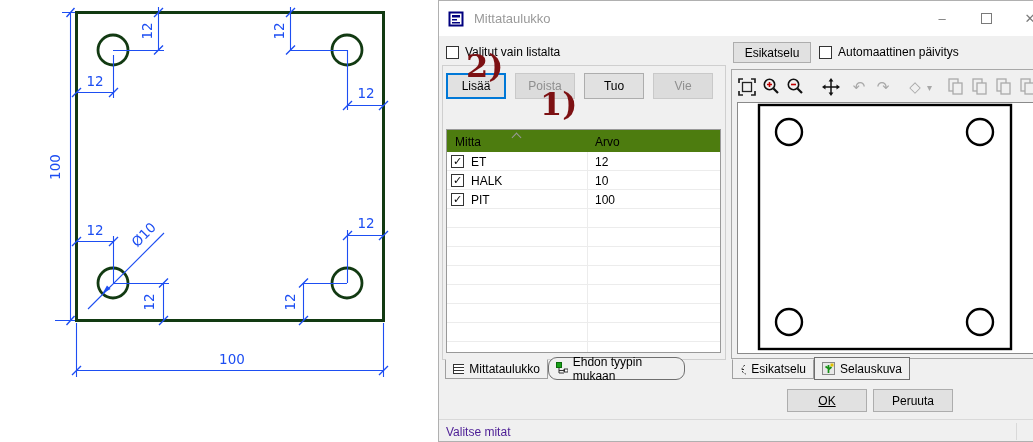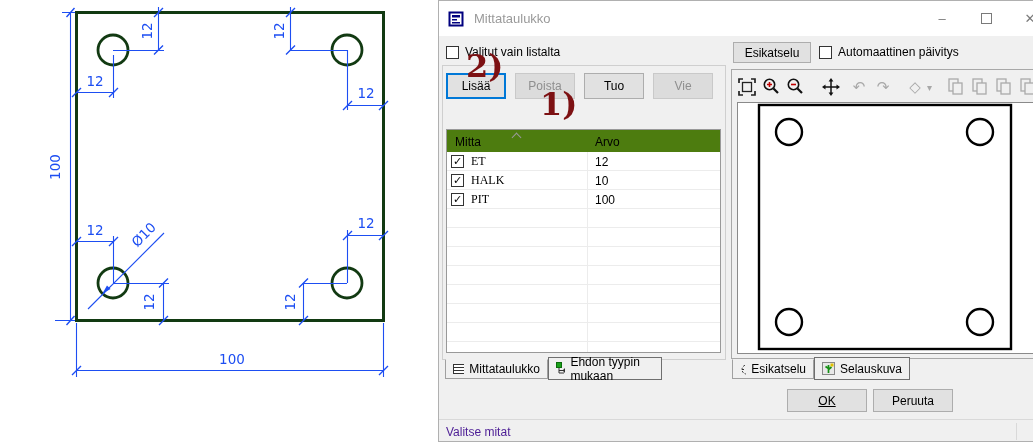--- a/index.html
+++ b/index.html
@@ -44,27 +44,27 @@
 
   .listview{position:absolute;left:7px;top:128px;width:275px;height:224px;background:#4d7c0f;border:1px solid #999;box-sizing:border-box;}
   .lv-head{position:relative;height:22px;border-bottom:1px solid #e2e2e2;}
   .lv-head .h1{position:absolute;left:8px;top:5px;}
   .lv-head .h2{position:absolute;left:148px;top:5px;}
   .lv-body{position:absolute;left:0;top:22px;right:0;bottom:0;
            background:repeating-linear-gradient(to bottom,#fff 0,#fff 18px,#ececec 18px,#ececec 19px);}
   .lv-vline{position:absolute;left:140px;top:0;bottom:0;width:1px;background:#ececec;}
   .lv-row{position:relative;height:19px;display:flex;align-items:center;}
   .lv-row .cb-box{margin-left:4px;}
-  .lv-row .nm{position:absolute;left:24px;font-family:Liberation Serif, serif;}
+  .lv-row .nm{position:absolute;left:24px;}
   .lv-row .vl{position:absolute;left:148px;}
 
   .tab{background:#f0f0f0;border:1px solid #a0a0a0;display:flex;align-items:center;gap:5px;padding:0 7px;
        box-sizing:border-box;font-size:12px;}
   .ltab1{position:absolute;left:6px;top:358px;width:103px;height:20px;border-top-color:#f0f0f0;}
-  .ltab2{position:absolute;left:109px;top:356px;width:114px;height:23px;border-color:#6f6f6f;z-index:2;}
+  .ltab2{position:absolute;left:109px;top:356px;width:137px;height:23px;border-color:#6f6f6f;z-index:2;border-radius:9px;}
   .rtab1{position:absolute;left:293px;top:358px;width:82px;height:20px;border-top-color:#f0f0f0;}
   .rtab2{position:absolute;left:375px;top:356px;width:96px;height:23px;border-color:#6f6f6f;z-index:2;}
 
   
   .preview-btn{position:absolute;left:294px;top:41px;width:78px;height:21px;}
   .auto-row{position:absolute;left:380px;top:44px;display:flex;align-items:center;gap:6px;}
   .pgroup{position:absolute;left:292px;top:68px;width:316px;height:290px;border:1px solid #a8a8a8;background:#f0f0f0;box-sizing:border-box;}
   .ptoolbar{display:flex;align-items:center;padding:3px 3px 0 3px;height:28px;}
   .tbtn{width:24px;height:24px;display:flex;align-items:center;justify-content:center;}
   .sp8{width:8px;} .sp4{width:4px;} .sp12{width:12px;}

